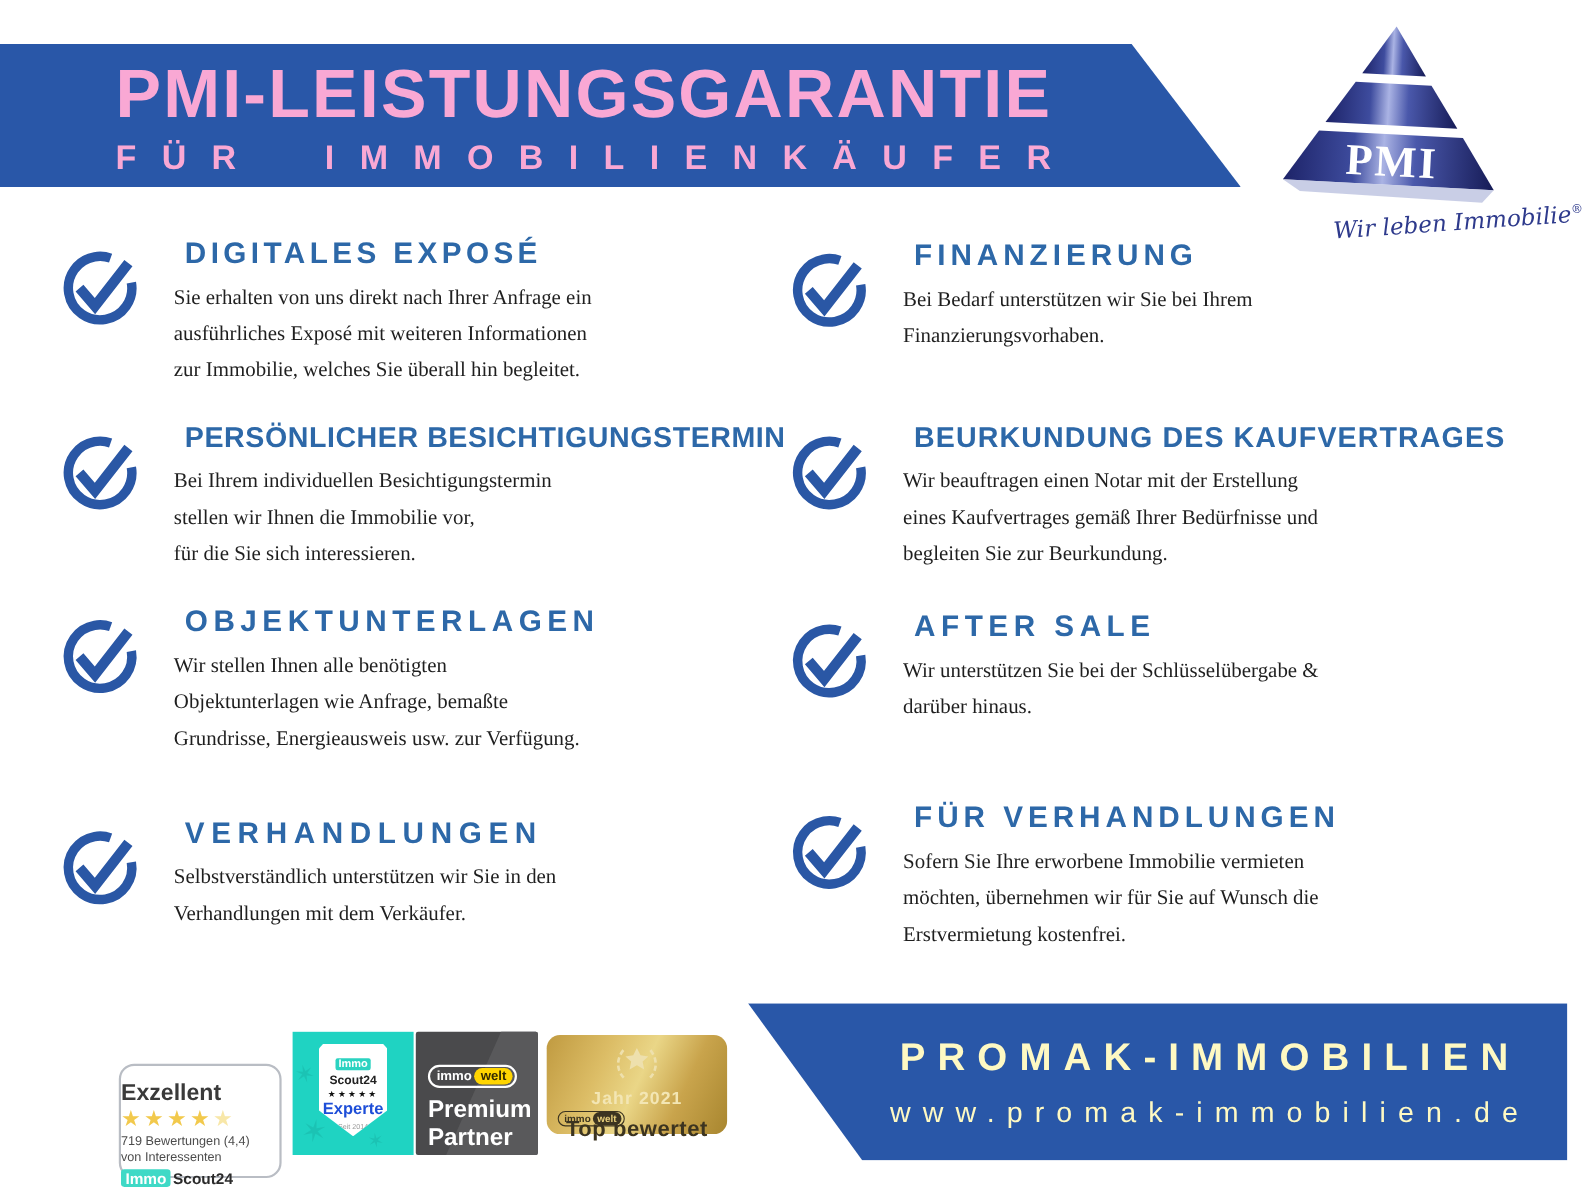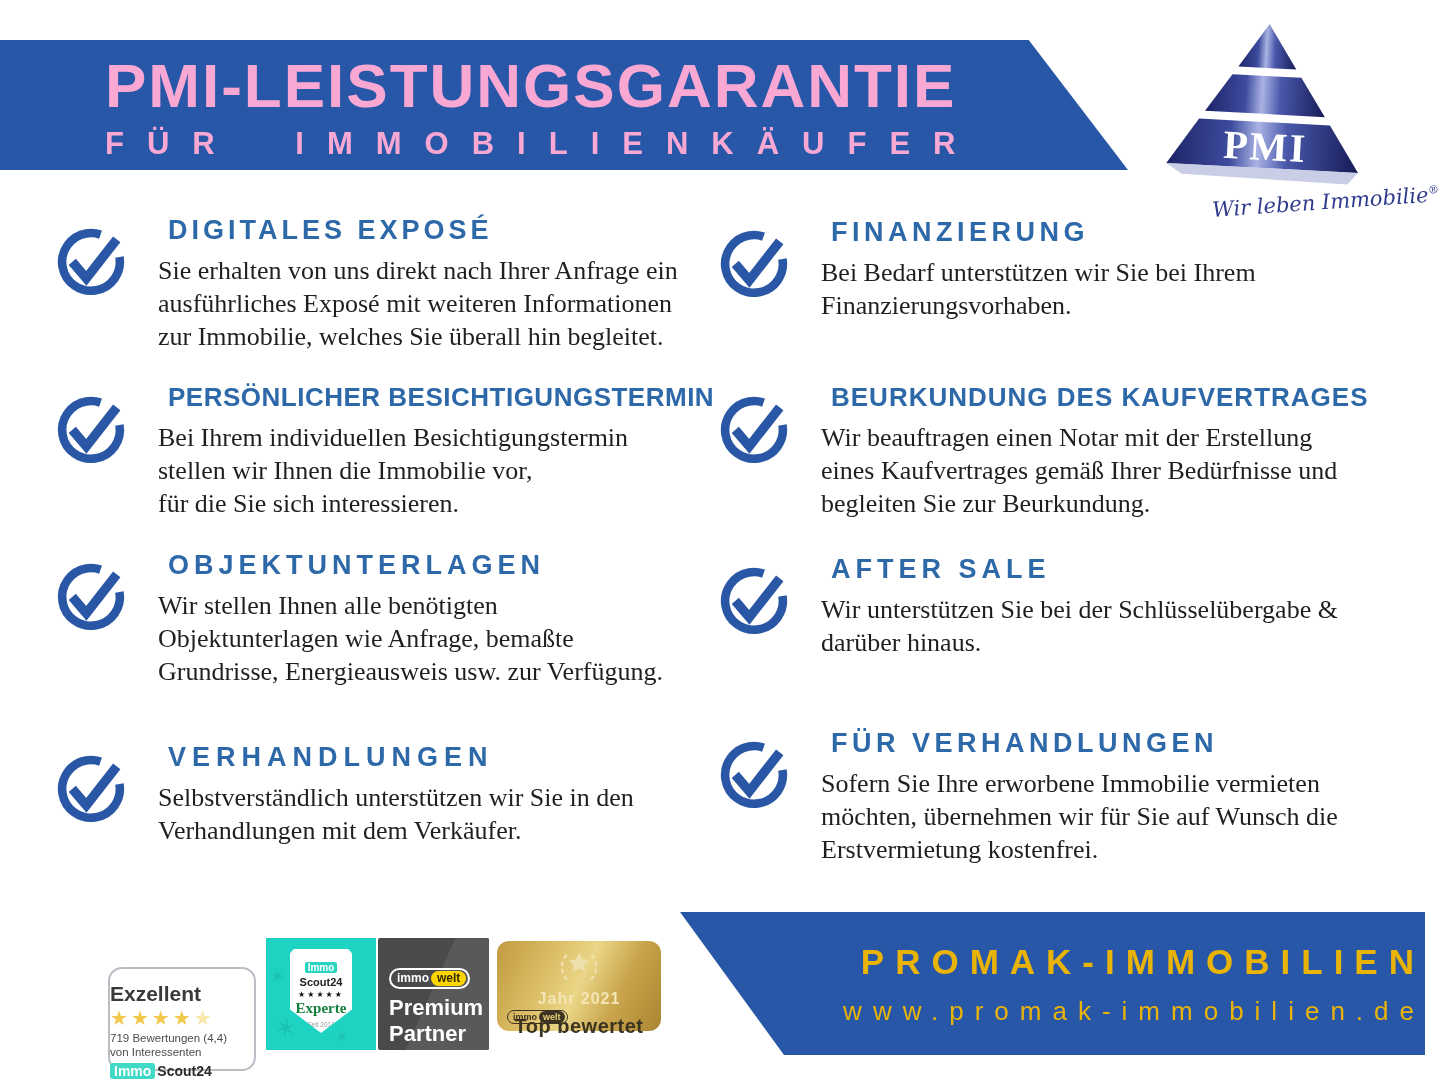--- a/index.html
+++ b/index.html
@@ -17,21 +17,21 @@
   
   .pmi-logo{position:absolute;left:1140px;top:18px;width:290px;height:205px;}
   .pmi-logo .tagline{position:absolute;left:72px;top:172px;transform:rotate(-4deg);
         font-family:"DejaVu Serif",serif;font-style:italic;font-size:21px;color:#2e3a8c;white-space:nowrap;}
   .pmi-logo .tagline sup{font-size:11px;}
 
   
   .item{position:absolute;display:flex;gap:26px;align-items:flex-start;}
   .item .ck{flex:0 0 80px;margin-top:4px;}
   .item .txt h2{margin:0 10px 8px;font-size:27px;font-weight:700;line-height:1.15;color:#2d68a8;white-space:nowrap;}
-  .item .txt p{margin:0;font-family:"Liberation Serif",serif;font-size:26px;line-height:33px;
+  .item .txt p{margin:0;font-family:"Liberation Serif",serif;font-size:19px;line-height:33px;
                color:#1f1f1f;white-space:pre-line;}
   .p-l1{left:52px;top:215px;width:660px;}
   .p-l2{left:52px;top:383px;width:700px;}
   .p-l3{left:52px;top:550px;width:680px;}
   .p-l4{left:52px;top:742px;width:680px;}
   .p-r1{left:715px;top:217px;width:700px;}
   .p-r2{left:715px;top:383px;width:710px;}
   .p-r3{left:715px;top:554px;width:710px;}
   .p-r4{left:715px;top:728px;width:710px;}
   .ls-a{letter-spacing:4px;} .ls-b{letter-spacing:.5px;font-size:26px !important;}
@@ -50,21 +50,21 @@
   .b1 .brand .im{background:#3fd9c6;color:#fff;padding:0 4px;border-radius:3px;margin-right:2px;}
 
   .b2{left:266px;top:938px;width:110px;height:112px;background:#1fd3c2;overflow:hidden;}
   .b2 .deco{position:absolute;color:rgba(0,60,55,.10);font-size:22px;}
   .b2 .shield{position:absolute;left:24px;top:11px;width:62px;height:84px;background:#fff;
       clip-path:polygon(6% 0,94% 0,100% 5%,100% 72%,50% 100%,0 72%,0 5%);
       text-align:center;padding-top:8px;box-sizing:border-box;}
   .b2 .im{background:#2bd3c1;color:#fff;font-size:10px;font-weight:700;padding:0 3px;border-radius:2px;}
   .b2 .sc{display:block;font-size:11px;font-weight:700;color:#222;margin-top:1px;}
   .b2 .st{display:block;font-size:8px;letter-spacing:2px;color:#111;margin-top:2px;}
-  .b2 .ex{display:block;font-size:15px;font-weight:700;color:#15803d;margin-top:1px;font-family:Liberation Serif, serif;}
+  .b2 .ex{display:block;font-size:15px;font-weight:700;color:#1d4ed8;margin-top:1px;}
   .b2 .since{display:block;font-size:6.5px;color:#9a9a9a;margin-top:4px;}
 
   .b3{left:378px;top:938px;width:111px;height:112px;background:#4a4a4c;border-radius:2px;color:#fff;
       padding:30px 0 0 11px;overflow:hidden;}
   .b3::before{content:'';position:absolute;right:-34px;top:-30px;width:90px;height:180px;
       background:#59595b;transform:rotate(24deg);}
   .iw-pill{position:relative;display:inline-flex;align-items:center;border:2px solid #fff;
       border-radius:999px;padding:1px 2px 1px 6px;font-size:12px;font-weight:700;line-height:15px;}
   .iw-pill .welt{background:#ffd500;color:#332b00;border-radius:999px;padding:0 6px;margin-left:2px;}
   .b3 .pp{position:relative;margin-top:6px;font-size:22px;font-weight:700;line-height:26px;}
@@ -73,21 +73,21 @@
       background:linear-gradient(115deg,#c09a40 0%,#dcbd66 30%,#ead687 50%,#c9a44c 72%,#a8862f 100%);}
   .b4 .jahr{margin-top:1px;font-size:16px;font-weight:700;letter-spacing:1px;color:#f3e6b4;}
   .b4 .top{margin-top:7px;font-size:20px;font-weight:700;letter-spacing:.5px;color:#3c3420;}
   .b4 .mini{position:absolute;left:10px;bottom:7px;display:inline-flex;align-items:center;
       border:1.5px solid #3c3420;border-radius:999px;padding:0 2px 0 5px;font-size:9px;font-weight:700;
       color:#3c3420;line-height:12px;}
   .b4 .mini .welt{background:#3c3420;color:#e8cf7a;border-radius:999px;padding:0 4px;margin-left:2px;}
 
   
   .footer-banner{position:absolute;left:680px;top:912px;width:745px;height:143px;background:#2957a8;
-      clip-path:polygon(0 0,100% 0,100% 100%,104px 100%);color:#eab308;text-align:right;
+      clip-path:polygon(0 0,100% 0,100% 100%,104px 100%);color:#fef9c3;text-align:center;
       box-sizing:border-box;padding:30px 0 0 95px;}
   .footer-banner .company{font-size:35px;font-weight:700;letter-spacing:11px;white-space:nowrap;}
   .footer-banner .website{margin-top:14px;font-size:26px;letter-spacing:11px;white-space:nowrap;}
 </style>
 </head>
 <body>
 
 <div class="page">
 
   <header class="top-banner">

